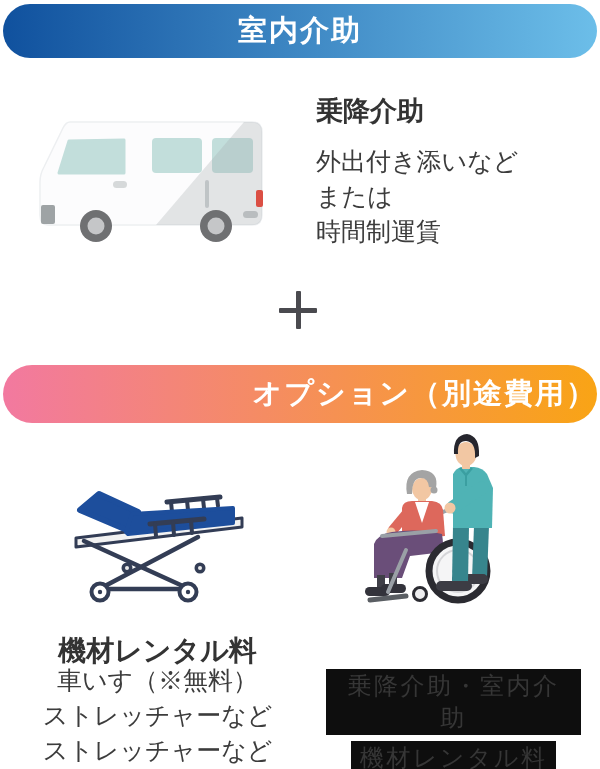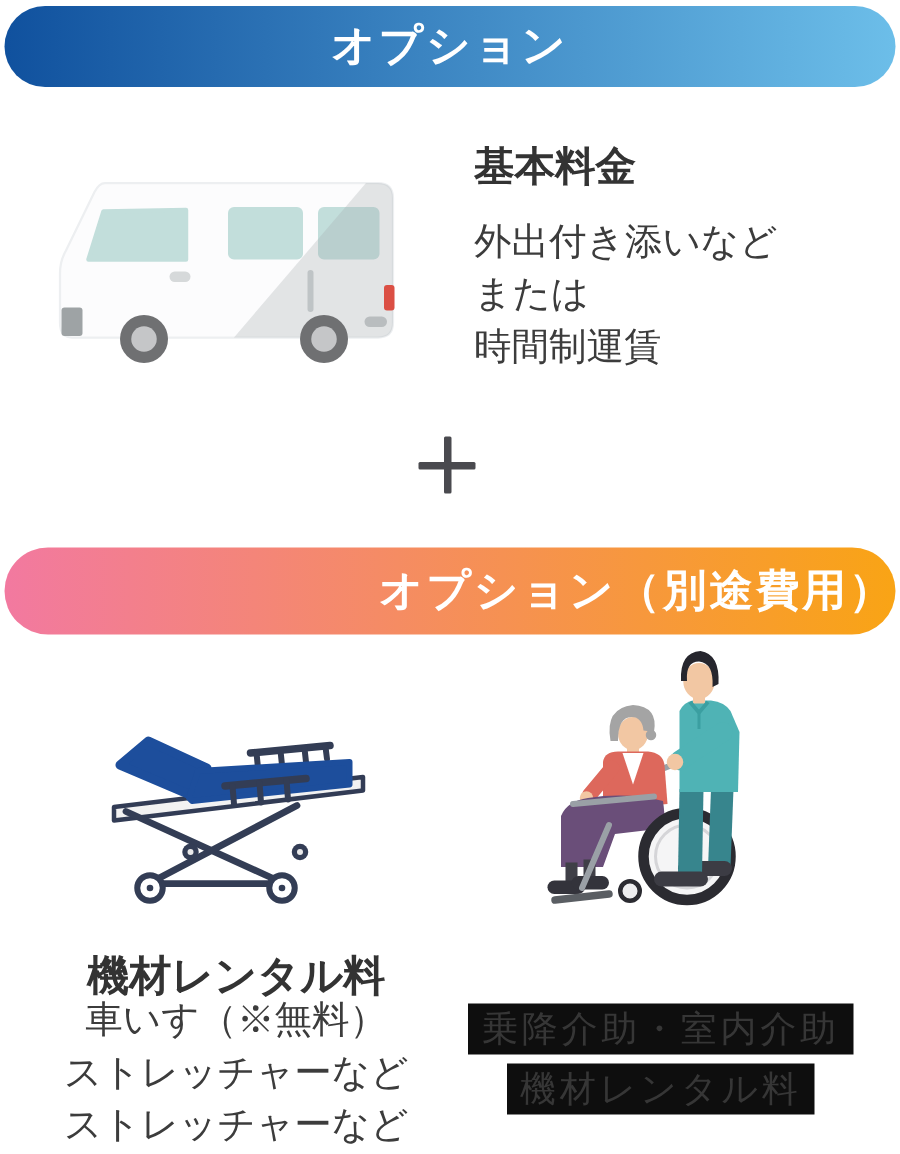--- a/index.html
+++ b/index.html
@@ -20,50 +20,50 @@
   .fare-lines{margin-top:15px;font-size:25px;color:#3C3C3C;line-height:35px;}
   .plus-wrap{position:absolute;left:279px;top:291px;width:38px;height:38px;}
   .plus-wrap .ph{position:absolute;left:0;top:16.5px;width:38px;height:5px;background:#4A4A4F;border-radius:1px;}
   .plus-wrap .pv{position:absolute;left:16.5px;top:0;width:5px;height:38px;background:#4A4A4F;border-radius:1px;}
   .equip-head{position:absolute;left:0;top:620px;width:315px;text-align:center;}
   .equip-lines{position:absolute;left:0;top:663px;width:315px;text-align:center;
                font-size:25px;color:#3C3C3C;line-height:35px;}
   .assist-box{position:absolute;left:300px;top:663px;width:281px;height:106px;background:#FFFFFF;
               text-align:center;padding-top:6px;box-sizing:border-box;}
   .assist-line{display:inline-block;background:var(--hl,#0E0E0E);color:var(--hl-text,#363636);
-               font-size:24px;letter-spacing:2.5px;padding:1px 9px;margin-bottom:6px;}
+               font-size:24px;letter-spacing:2.5px;padding:1px 9px;margin-bottom:6px;margin-left:26px;}
 </style>
 </head>
 <body>
 
 <div class="page">
 
   <div class="banner banner-basic">
-    <span>オプション</span>
+    <span>室内介助</span>
   </div>
 
   <svg class="illu van-illu" width="230" height="126" viewBox="0 0 230 126">
     <path d="M32,4 L214,4 Q224,4 224,14 L224,97 Q224,107 214,107 L10,107 Q2,107 2,97 L2,64 Q2,56 6,49 L25,10 Q28,4 32,4 Z" fill="#FCFCFD" stroke="#EDEFF1" stroke-width="1.5"></path>
     <polygon points="31,23 86,22 86,55 21,55" fill="#C2DEDB" stroke="#C2DEDB" stroke-width="3" stroke-linejoin="round"></polygon>
     <rect x="114" y="20" width="50" height="35" rx="4" fill="#C2DEDB"></rect>
     <rect x="174" y="20" width="41" height="35" rx="4" fill="#C2DEDB"></rect>
     <rect x="167" y="62" width="4" height="28" rx="2" fill="#CBCED0"></rect>
     <path d="M118,107 L206,4 L214,4 Q224,4 224,14 L224,97 Q224,107 214,107 Z" fill="#A6ACB0" opacity="0.30"></path>
     <rect x="75" y="63" width="14" height="7" rx="3.5" fill="#D6D9DA"></rect>
     <rect x="205" y="93" width="15" height="7" rx="3.5" fill="#B9BDBF"></rect>
     <rect x="218" y="72" width="7" height="17" rx="2" fill="#DB4F44"></rect>
     <rect x="3" y="87" width="14" height="19" rx="2" fill="#9EA3A5"></rect>
     <circle cx="58" cy="108" r="16" fill="#6F7072"></circle>
       <circle cx="58" cy="108" r="8.5" fill="#C5C6C8"></circle>
     <circle cx="178" cy="108" r="16" fill="#6F7072"></circle>
       <circle cx="178" cy="108" r="8.5" fill="#C5C6C8"></circle>
   </svg>
 
   <div class="fare-text">
-    <div class="h-bold">基本料金</div>
+    <div class="h-bold">乗降介助</div>
     <div class="fare-lines">
       <div>外出付き添いなど</div>
       <div>または</div>
       <div>時間制運賃</div>
     </div>
   </div>
 
   <div class="plus-wrap">
     <span class="ph"></span>
     <span class="pv"></span>

